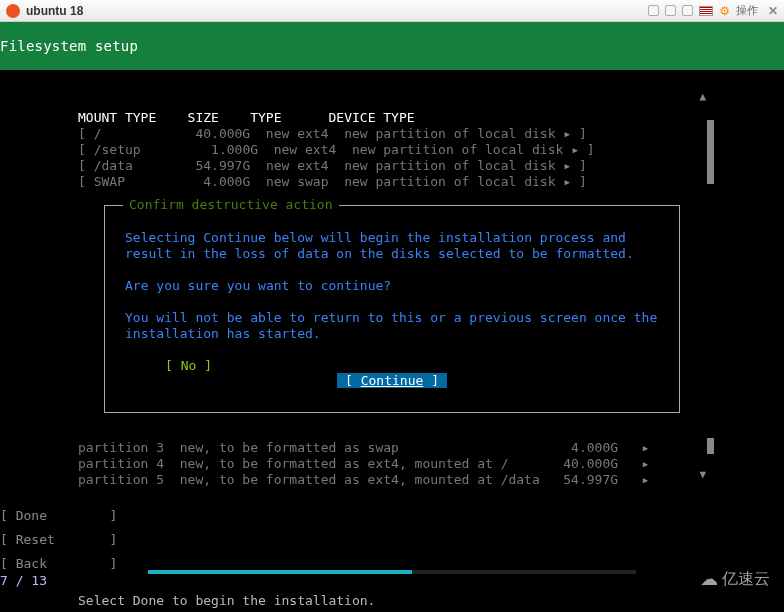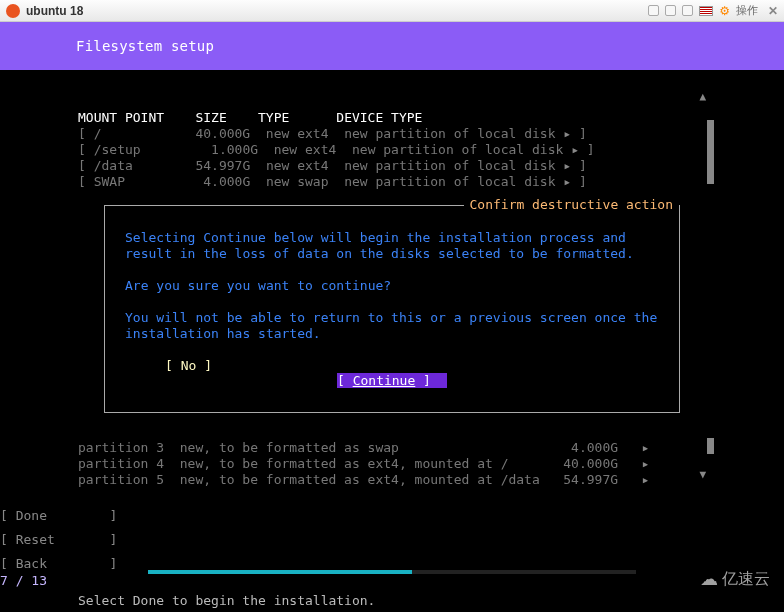--- a/index.html
+++ b/index.html
@@ -19,22 +19,22 @@
   .titlebar .logo { width: 14px; height: 14px; border-radius: 50%; background:#e95420; display:inline-block; }
   .titlebar .title { font-weight: bold; }
   .titlebar .spacer { flex: 1; }
   .titlebar .winbtn { width:11px; height:11px; border:1px solid #aaa; border-radius:2px; background:#f7f7f7; }
   .titlebar .flag { width:14px; height:10px; background: repeating-linear-gradient(#b00 0 1px,#fff 1px 2px); border:1px solid #999; }
   .titlebar .gear { color:#f80; font-size:12px; }
   .titlebar .op { color:#666; font-size:11px; }
   .titlebar .close { color:#888; font-weight:bold; margin-left:4px; }
 
   .header {
-    background:#8b5cf6; color:#fff; height:48px;
-    display:flex; align-items:center; padding-left:76px;
+    background:#15803d; color:#fff; height:48px;
+    display:flex; align-items:center; 
     font-size:14px; letter-spacing:0.2px;
   }
 
   .term {
     position:absolute; left:0; right:0; top:70px; bottom:0;
     background:#000; color:#888; padding-top:10px;
   }
   .term .inner { position:relative; width:100%; height:100%; }
   pre { font-family: inherit; font-size:13px; line-height:16px; }
   .mounts { position:absolute; top:30px; left:78px; white-space:pre; }
@@ -44,29 +44,29 @@
 
   .scroll-up { position:absolute; top:10px; right:78px; color:#888; font-size:11px; }
   .scroll-block { position:absolute; right:70px; top:40px; width:7px; height:64px; background:#888; }
 
   .dialog {
     position:absolute; top:125px; left:104px; width:576px;
     border:1px solid #aaa; background:#000;
     padding:24px 20px 24px 20px;
   }
   .dialog .dlgtitle {
-    position:absolute; top:-9px; left:0; right:0; text-align:right;
-    color:#fdba74; font-size:13px;
+    position:absolute; top:-9px; left:18px; right:0; text-align:left;
+    color:#4d7c0f; font-size:13px;
   }
   .dialog .dlgtitle span { background:#000; padding:0 6px; }
   .dialog p { color:#3b82f6; margin-bottom:16px; line-height:16px; }
   .dialog .btns { text-align:center; margin-top:8px; }
   .dialog .btn { display:block; margin:0 auto; width:110px; text-align:left; }
-  .dialog .btn.no { color:#fef9c3;margin-left:40px; }
-  .dialog .btn.yes { background:#6d28d9; color:#fff; }
+  .dialog .btn.no { color:#84cc16;margin-left:40px; }
+  .dialog .btn.yes { background:#0369a1; color:#fff;text-align:center; }
   .dialog .btn.yes .u { text-decoration: underline; }
 
   .parts { position:absolute; top:360px; left:78px; right:64px; white-space:pre; color:#777; }
   .parts .arrow2 { color:#888; }
   .scroll-block2 { position:absolute; right:70px; top:358px; width:7px; height:16px; background:#888; }
   .scroll-dn { position:absolute; right:78px; top:388px; color:#888; font-size:11px; }
 
   .actions { position:absolute; top:424px; left:0; right:0; text-align:left; color:#888; white-space:pre; line-height:24px; }
 
   .progress { position:absolute; bottom:38px; left:148px; width:488px; height:4px; background:#222; }
@@ -99,21 +99,21 @@
 
 <div class="header">
   <span>Filesystem setup</span>
 </div>
 
 <div class="term">
  <div class="inner">
   <span class="scroll-up">▲</span>
   <div class="scroll-block"></div>
 
-  <pre class="mounts"><span class="hdr">MOUNT POINT</span>    <span class="hdr">SIZE</span>    <span class="hdr">TYPE</span>      <span class="hdr">DEVICE TYPE</span>
+  <pre class="mounts"><span class="hdr">MOUNT TYPE</span>    <span class="hdr">SIZE</span>    <span class="hdr">TYPE</span>      <span class="hdr">DEVICE TYPE</span>
 <span class="row">[ <span>/</span>            <span>40.000G</span>  <span>new ext4</span>  <span>new partition of local disk</span> <span class="arrow">▸</span> ]</span>
 <span class="row">[ <span>/setup</span>         <span>1.000G</span>  <span>new ext4</span>  <span>new partition of local disk</span> <span class="arrow">▸</span> ]</span>
 <span class="row">[ <span>/data</span>        <span>54.997G</span>  <span>new ext4</span>  <span>new partition of local disk</span> <span class="arrow">▸</span> ]</span>
 <span class="row">[ <span>SWAP</span>          <span>4.000G</span>  <span>new swap</span>  <span>new partition of local disk</span> <span class="arrow">▸</span> ]</span></pre>
 
   <div class="dialog">
     <div class="dlgtitle"><span>Confirm destructive action</span></div>
     <p>Selecting Continue below will begin the installation process and result in the loss of data on the disks selected to be formatted.</p>
     <p>Are you sure you want to continue?</p>
     <p>You will not be able to return to this or a previous screen once the installation has started.</p>

